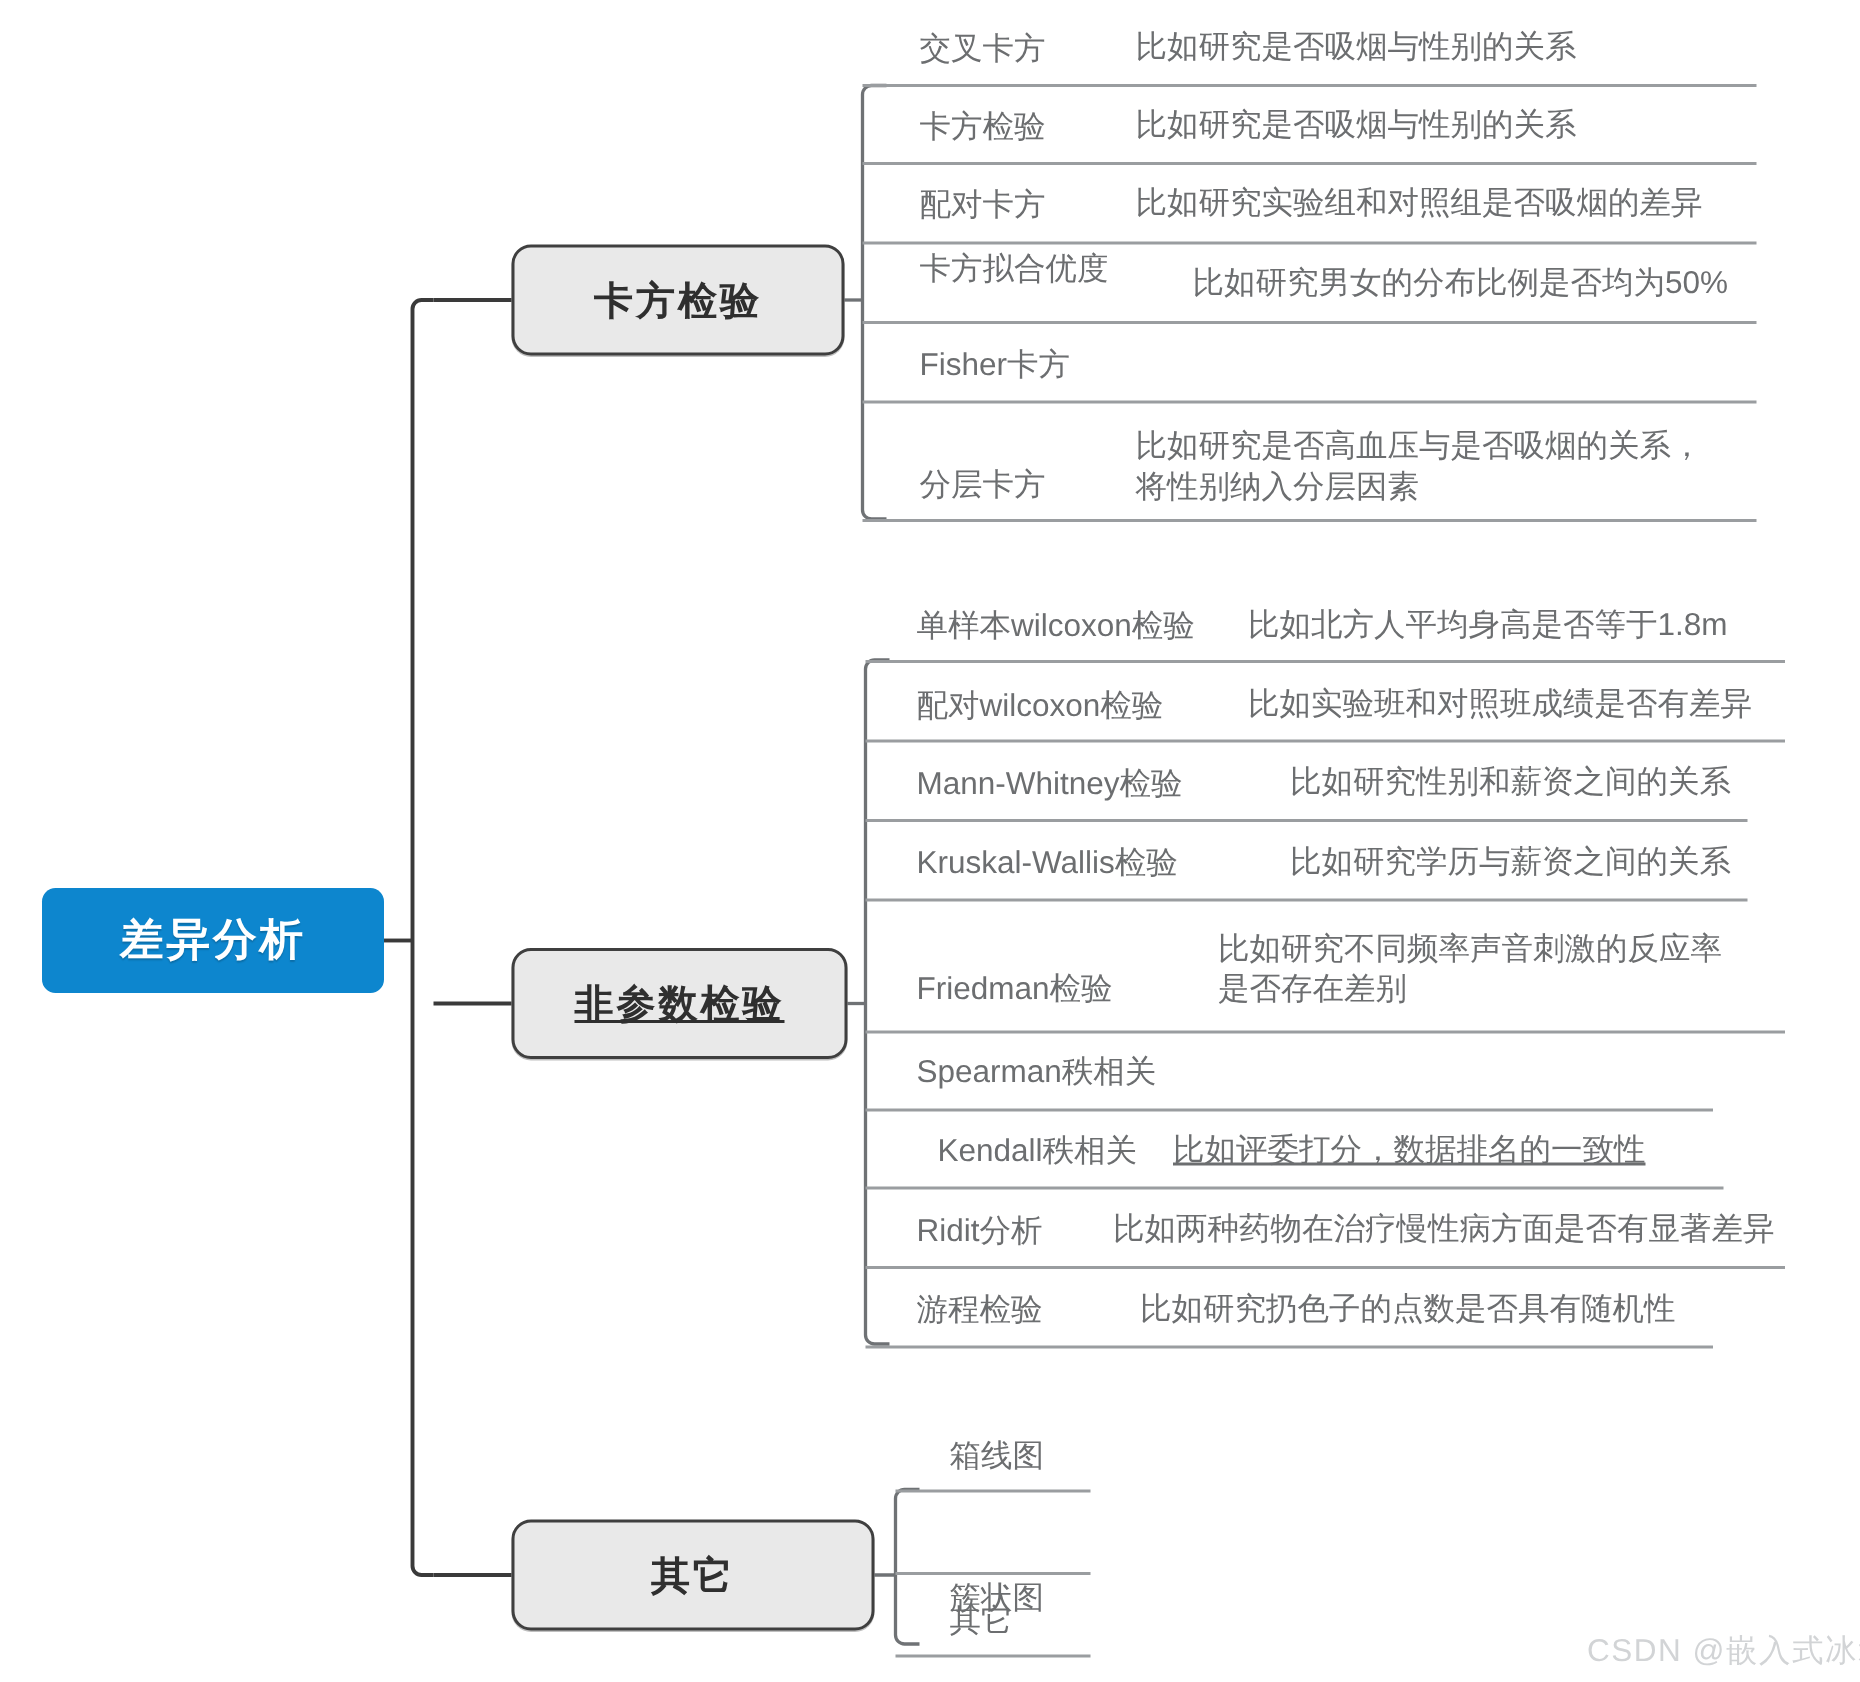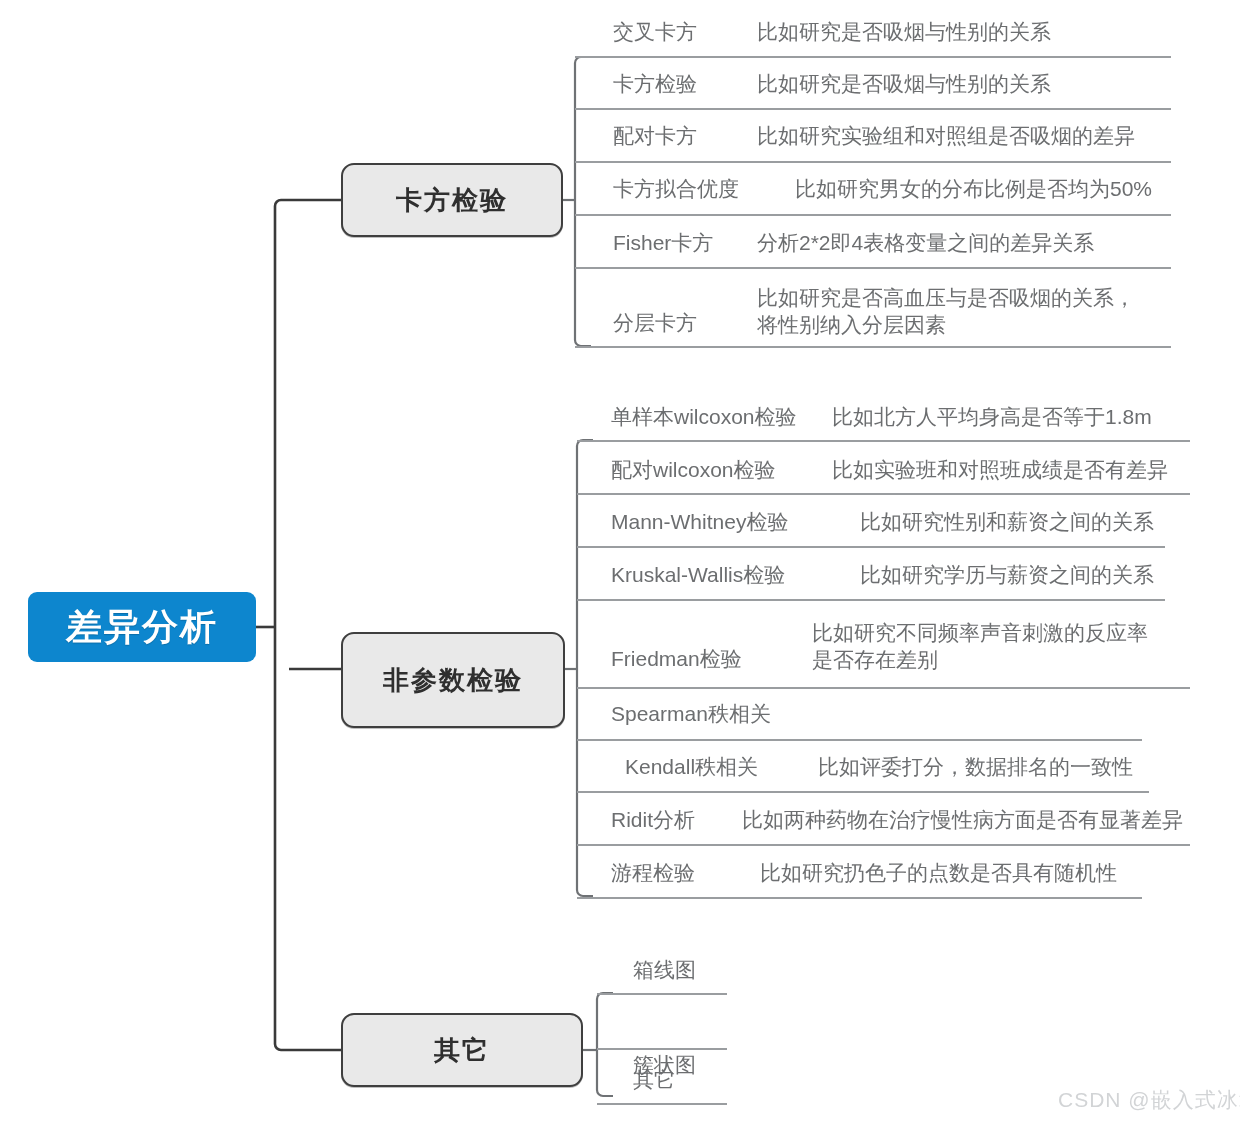--- a/index.html
+++ b/index.html
@@ -31,21 +31,21 @@
     position: absolute;
     box-sizing: border-box;
     display: flex;
     align-items: center;
     justify-content: center;
   }
   .root-node {
     background: #0d86ce;
     border-radius: 9px;
     color: #ffffff;
-    font-size: 36px;
+    font-size: 29px;
     font-weight: bold;
     letter-spacing: 2px;
     text-shadow: 0 1px 1px rgba(0,0,0,.18);
   }
   .branch-node {
     background: #e9e9e9;
     border: 2.5px solid #3f3f3f;
     border-radius: 13px;
     color: #2f2f2f;
     font-size: 26px;
@@ -113,46 +113,45 @@
   </svg>
 
   <div class="node root-node" style="left:28px; top:592px; width:228px; height:70px;">
     <span>差异分析</span>
   </div>
 
   <div class="node branch-node" style="left:341px; top:163px; width:222px; height:74px;">
     <span>卡方检验</span>
   </div>
 
-  <div class="node branch-node" style="left:341px; top:632px; width:224px; height:96px;">
+  <div class="node branch-node" style="left:341px; top:632px; width:224px; height:74px;text-decoration:underline;">
     <span>非参数检验</span>
   </div>
 
   <div class="node branch-node" style="left:341px; top:1013px; width:242px; height:74px;">
     <span>其它</span>
   </div>
 
   <div class="leaf-label" style="left:613px; top:18px;">交叉卡方</div>
   <div class="leaf-desc" style="left:757px; top:18px;">比如研究是否吸烟与性别的关系</div>
   <div class="leaf-underline" style="left:575px; top:56px; width:596px;"></div>
 
   <div class="leaf-label" style="left:613px; top:70px;">卡方检验</div>
   <div class="leaf-desc" style="left:757px; top:70px;">比如研究是否吸烟与性别的关系</div>
   <div class="leaf-underline" style="left:575px; top:108px; width:596px;"></div>
 
   <div class="leaf-label" style="left:613px; top:122px;">配对卡方</div>
   <div class="leaf-desc" style="left:757px; top:122px;">比如研究实验组和对照组是否吸烟的差异</div>
   <div class="leaf-underline" style="left:575px; top:161px; width:596px;"></div>
 
-  <div class="leaf-label" style="left:613px; top:175px;text-align:right;">卡方拟合优度</div>
+  <div class="leaf-label" style="left:613px; top:165px;text-align:right;">卡方拟合优度</div>
   <div class="leaf-desc" style="left:795px; top:175px;">比如研究男女的分布比例是否均为50%</div>
   <div class="leaf-underline" style="left:575px; top:214px; width:596px;"></div>
 
   <div class="leaf-label" style="left:613px; top:229px;">Fisher卡方</div>
-  <div class="leaf-desc" style="left:757px; top:229px;">分析2*2即4表格变量之间的差异关系</div>
   <div class="leaf-underline" style="left:575px; top:267px; width:596px;"></div>
 
   <div class="leaf-label" style="left:613px; top:309px;">分层卡方</div>
   <div class="leaf-desc" style="left:757px; top:284px;">比如研究是否高血压与是否吸烟的关系，
 将性别纳入分层因素</div>
   <div class="leaf-underline" style="left:575px; top:346px; width:596px;"></div>
 
   <div class="leaf-label" style="left:611px; top:403px;">单样本wilcoxon检验</div>
   <div class="leaf-desc" style="left:832px; top:403px;">比如北方人平均身高是否等于1.8m</div>
   <div class="leaf-underline" style="left:577px; top:440px; width:613px;"></div>
@@ -171,21 +170,21 @@
 
   <div class="leaf-label" style="left:611px; top:645px;">Friedman检验</div>
   <div class="leaf-desc" style="left:812px; top:619px;">比如研究不同频率声音刺激的反应率
 是否存在差别</div>
   <div class="leaf-underline" style="left:577px; top:687px; width:613px;"></div>
 
   <div class="leaf-label" style="left:611px; top:700px;">Spearman秩相关</div>
   <div class="leaf-underline" style="left:577px; top:739px; width:565px;"></div>
 
   <div class="leaf-label" style="left:625px; top:753px;">Kendall秩相关</div>
-  <div class="leaf-desc" style="left:818px; top:753px;">比如评委打分，数据排名的一致性</div>
+  <div class="leaf-desc" style="left:782px; top:753px;text-decoration:underline;">比如评委打分，数据排名的一致性</div>
   <div class="leaf-underline" style="left:577px; top:791px; width:572px;"></div>
 
   <div class="leaf-label" style="left:611px; top:806px;">Ridit分析</div>
   <div class="leaf-desc" style="left:742px; top:806px;">比如两种药物在治疗慢性病方面是否有显著差异</div>
   <div class="leaf-underline" style="left:577px; top:844px; width:613px;"></div>
 
   <div class="leaf-label" style="left:611px; top:859px;">游程检验</div>
   <div class="leaf-desc" style="left:760px; top:859px;">比如研究扔色子的点数是否具有随机性</div>
   <div class="leaf-underline" style="left:577px; top:897px; width:565px;"></div>
 

